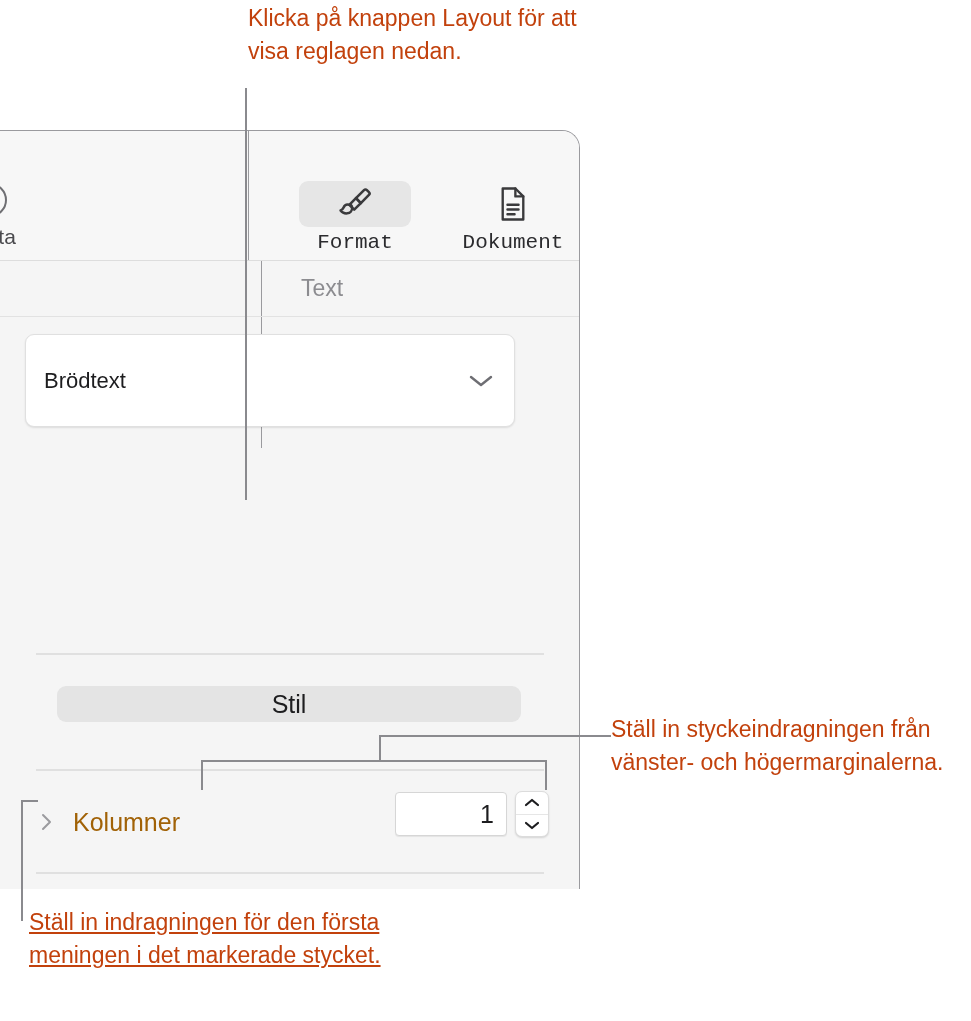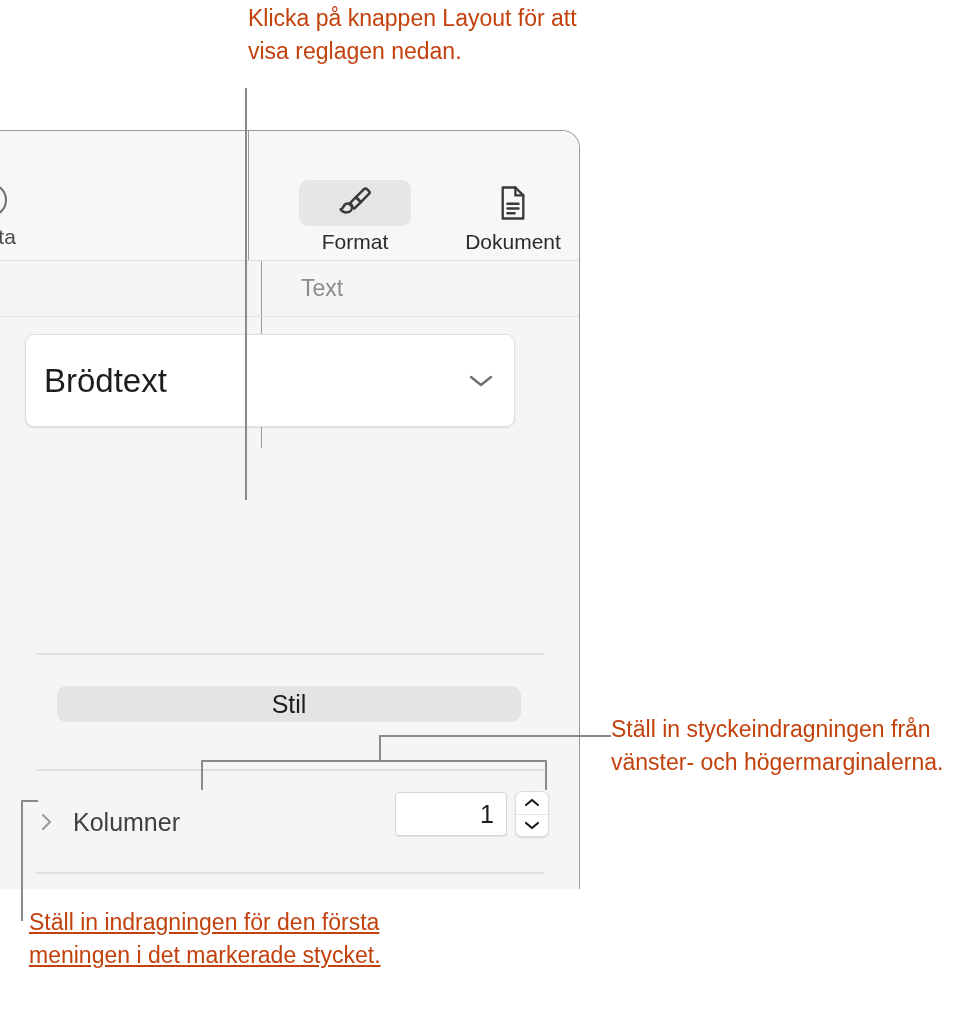--- a/index.html
+++ b/index.html
@@ -116,20 +116,21 @@
     display: flex;
     align-items: center;
     justify-content: center;
     border-radius: 9px;
   }
   .tool-item.active .tool-icon-wrap { background: #e6e6e6; }
   .tool-label {
     font-size: 21px;
     color: #2b2b2e;
     margin-top: 4px;
+    font-family: Liberation Mono, monospace;
   }
 
   
   .subheader {
     height: 56px;
     display: flex;
     align-items: center;
     border-bottom: 1px solid #e2e2e2;
     box-sizing: border-box;
     position: relative;
@@ -174,21 +175,21 @@
     border: 1px solid #e0e0e0;
     border-radius: 9px;
     box-shadow: 0 1px 2px rgba(0,0,0,0.10);
     box-sizing: border-box;
     display: flex;
     align-items: center;
     justify-content: space-between;
     padding: 0 20px 0 18px;
   }
   .style-popup-label {
-    font-size: 33px;
+    font-size: 22px;
     color: #1d1d1f;
   }
 
   .divider {
     position: absolute;
     left: 75px;
     width: 508px;
     height: 2px;
     background: #e0e0e0;
   }
@@ -241,21 +242,21 @@
     margin-left: 74px;
     color: #9b9b9f;
     font-size: 22px;
     display: flex;
     align-items: center;
     justify-content: center;
     cursor: default;
   }
   .row-title {
     font-size: 25px;
-    color: #404040;
+    color: #a16207;
     margin-left: 16px;
   }
 
   
   .numfield {
     background: #ffffff;
     border: 1px solid #d6d6d6;
     border-radius: 4px;
     box-shadow: 0 1px 1px rgba(0,0,0,0.07);
     box-sizing: border-box;

